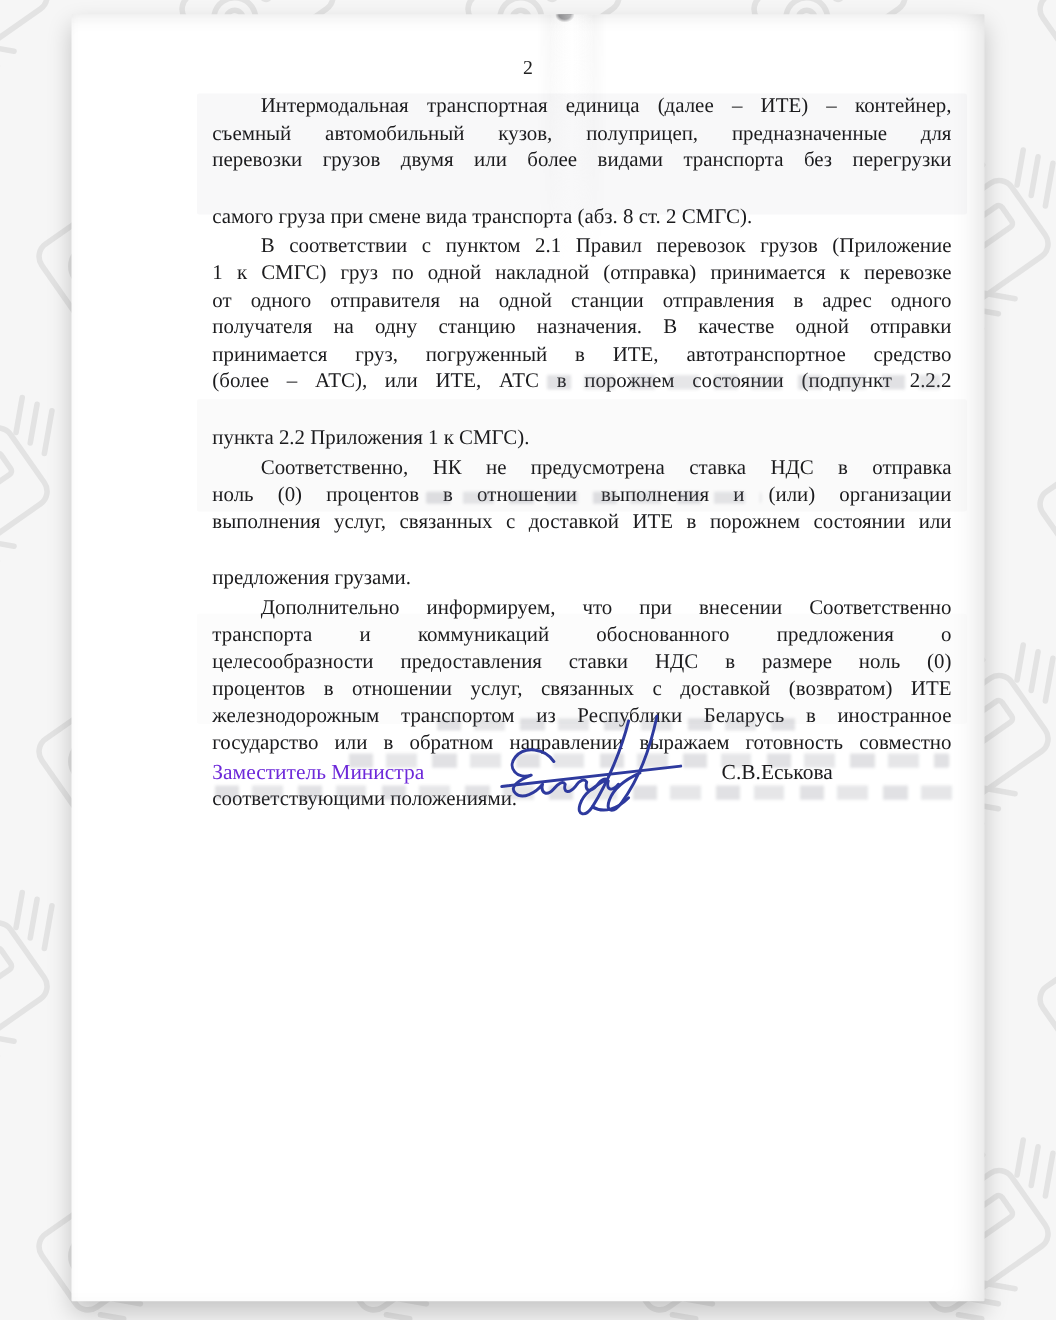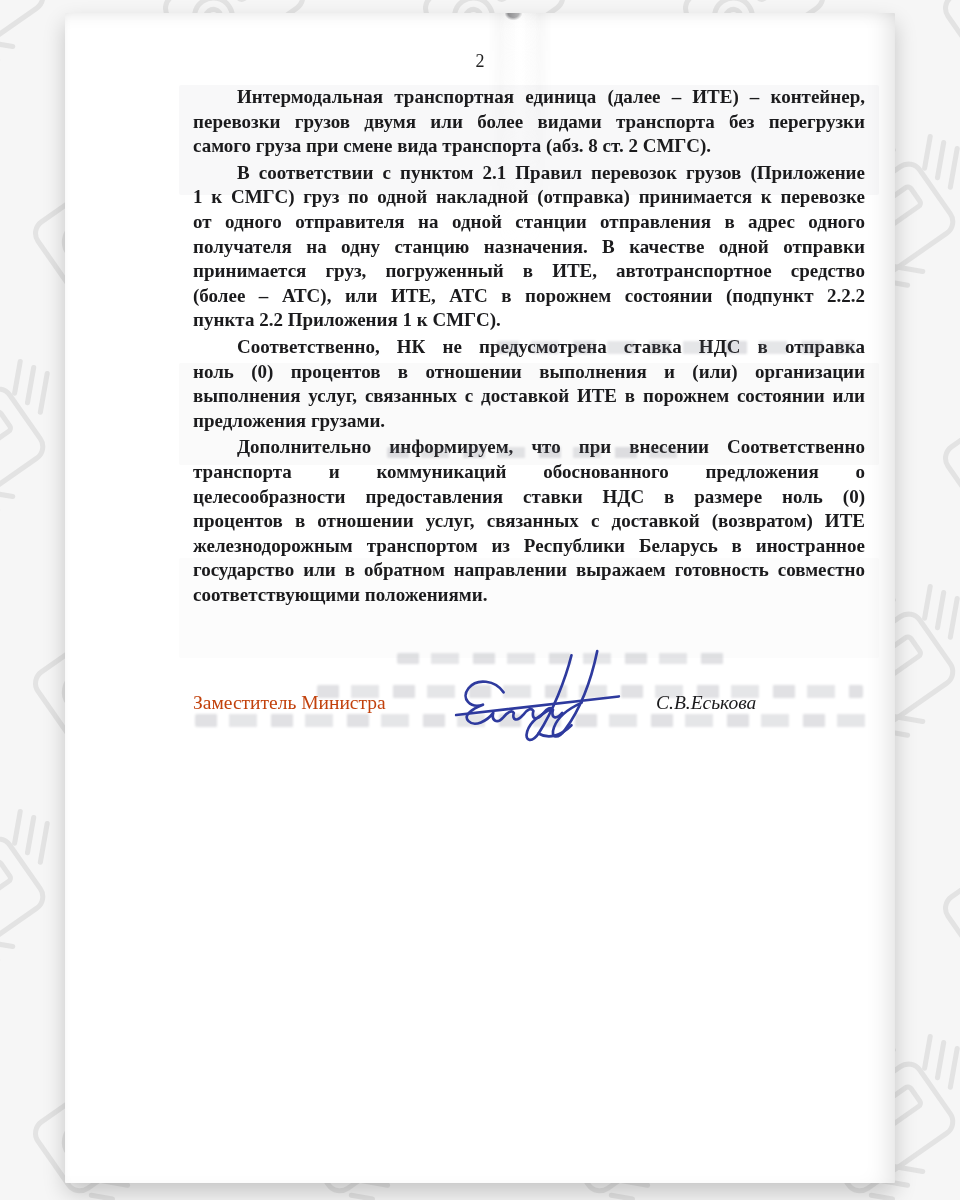--- a/index.html
+++ b/index.html
@@ -40,38 +40,38 @@
   #shade-1{left:114px;top:72px;width:700px;height:110px;background:rgba(40,40,50,.032);}
   #shade-2{left:114px;top:350px;width:700px;height:102px;background:rgba(40,40,50,.022);}
   #shade-3{left:114px;top:545px;width:700px;height:100px;background:rgba(40,40,50,.014);}
   
   #body-text{
     position:absolute;left:128px;top:72px;width:672px;
     font-size:19px;line-height:24.6px;color:#1b1b1d;
     text-rendering:optimizeLegibility;
   }
   .para{margin:0 0 2px 0;}
-  .line{text-align:justify;text-align-last:justify;font-weight:bold;}
+  .line{text-align:justify;text-align-last:justify;}
   .line.first{text-indent:44px;}
-  .line.last{text-align-last:left;}
+  .line.last{text-align-last:left;margin-top:27px;}
   
   .bleed{
     position:absolute;height:13px;border-radius:2px;opacity:.38;filter:blur(1.3px);
     background:repeating-linear-gradient(90deg,
       rgba(110,112,125,.55) 0 22px, rgba(110,112,125,0) 22px 34px,
       rgba(110,112,125,.45) 34px 62px, rgba(110,112,125,0) 62px 76px);
   }
   #bleed-1{left:432px;top:328px;width:358px;}
   #bleed-2{left:322px;top:434px;width:305px;height:11px;}
   #bleed-3{left:332px;top:640px;width:330px;height:11px;}
   #bleed-4{left:252px;top:672px;width:546px;}
   #bleed-5{left:130px;top:701px;width:672px;}
   
-  #signoff-title{position:absolute;left:128px;top:679px;font-size:19.5px;color:#c2410c;}
-  #signoff-name{position:absolute;left:591px;top:679px;font-size:19.5px;color:#1b1b1d;font-style:italic;}
+  #signoff-title{position:absolute;left:128px;top:679px;font-size:19.5px;color:#6d28d9;}
+  #signoff-name{position:absolute;left:591px;top:679px;font-size:19.5px;color:#1b1b1d;}
   #signature-svg{position:absolute;left:385px;top:636px;width:175px;height:98px;}
 </style>
 </head>
 <body>
 
 <svg width="0" height="0" style="position:absolute" aria-hidden="true">
   <defs>
     <symbol id="cam-sym" viewBox="0 0 150 130">
       <g fill="none" stroke="#e3e3e3" stroke-width="4" stroke-linecap="round" stroke-linejoin="round">
         <rect x="8" y="30" width="98" height="64" rx="11"></rect>
@@ -176,20 +176,21 @@
 
   <div id="shade-1" class="scan-shade"></div>
   <div id="shade-2" class="scan-shade"></div>
   <div id="shade-3" class="scan-shade"></div>
 
   <div id="page-number">2</div>
 
   <div id="body-text">
       <div class="para">
         <div class="line first">Интермодальная транспортная единица (далее – ИТЕ) – контейнер,</div>
+        <div class="line">съемный автомобильный кузов, полуприцеп, предназначенные для</div>
         <div class="line">перевозки грузов двумя или более видами транспорта без перегрузки</div>
         <div class="line last">самого груза при смене вида транспорта (абз. 8 ст. 2 СМГС).</div>
       </div>
       <div class="para">
         <div class="line first">В соответствии с пунктом 2.1 Правил перевозок грузов (Приложение</div>
         <div class="line">1 к СМГС) груз по одной накладной (отправка) принимается к перевозке</div>
         <div class="line">от одного отправителя на одной станции отправления в адрес одного</div>
         <div class="line">получателя на одну станцию назначения. В качестве одной отправки</div>
         <div class="line">принимается груз, погруженный в ИТЕ, автотранспортное средство</div>
         <div class="line">(более – АТС), или ИТЕ, АТС в порожнем состоянии (подпункт 2.2.2</div>

